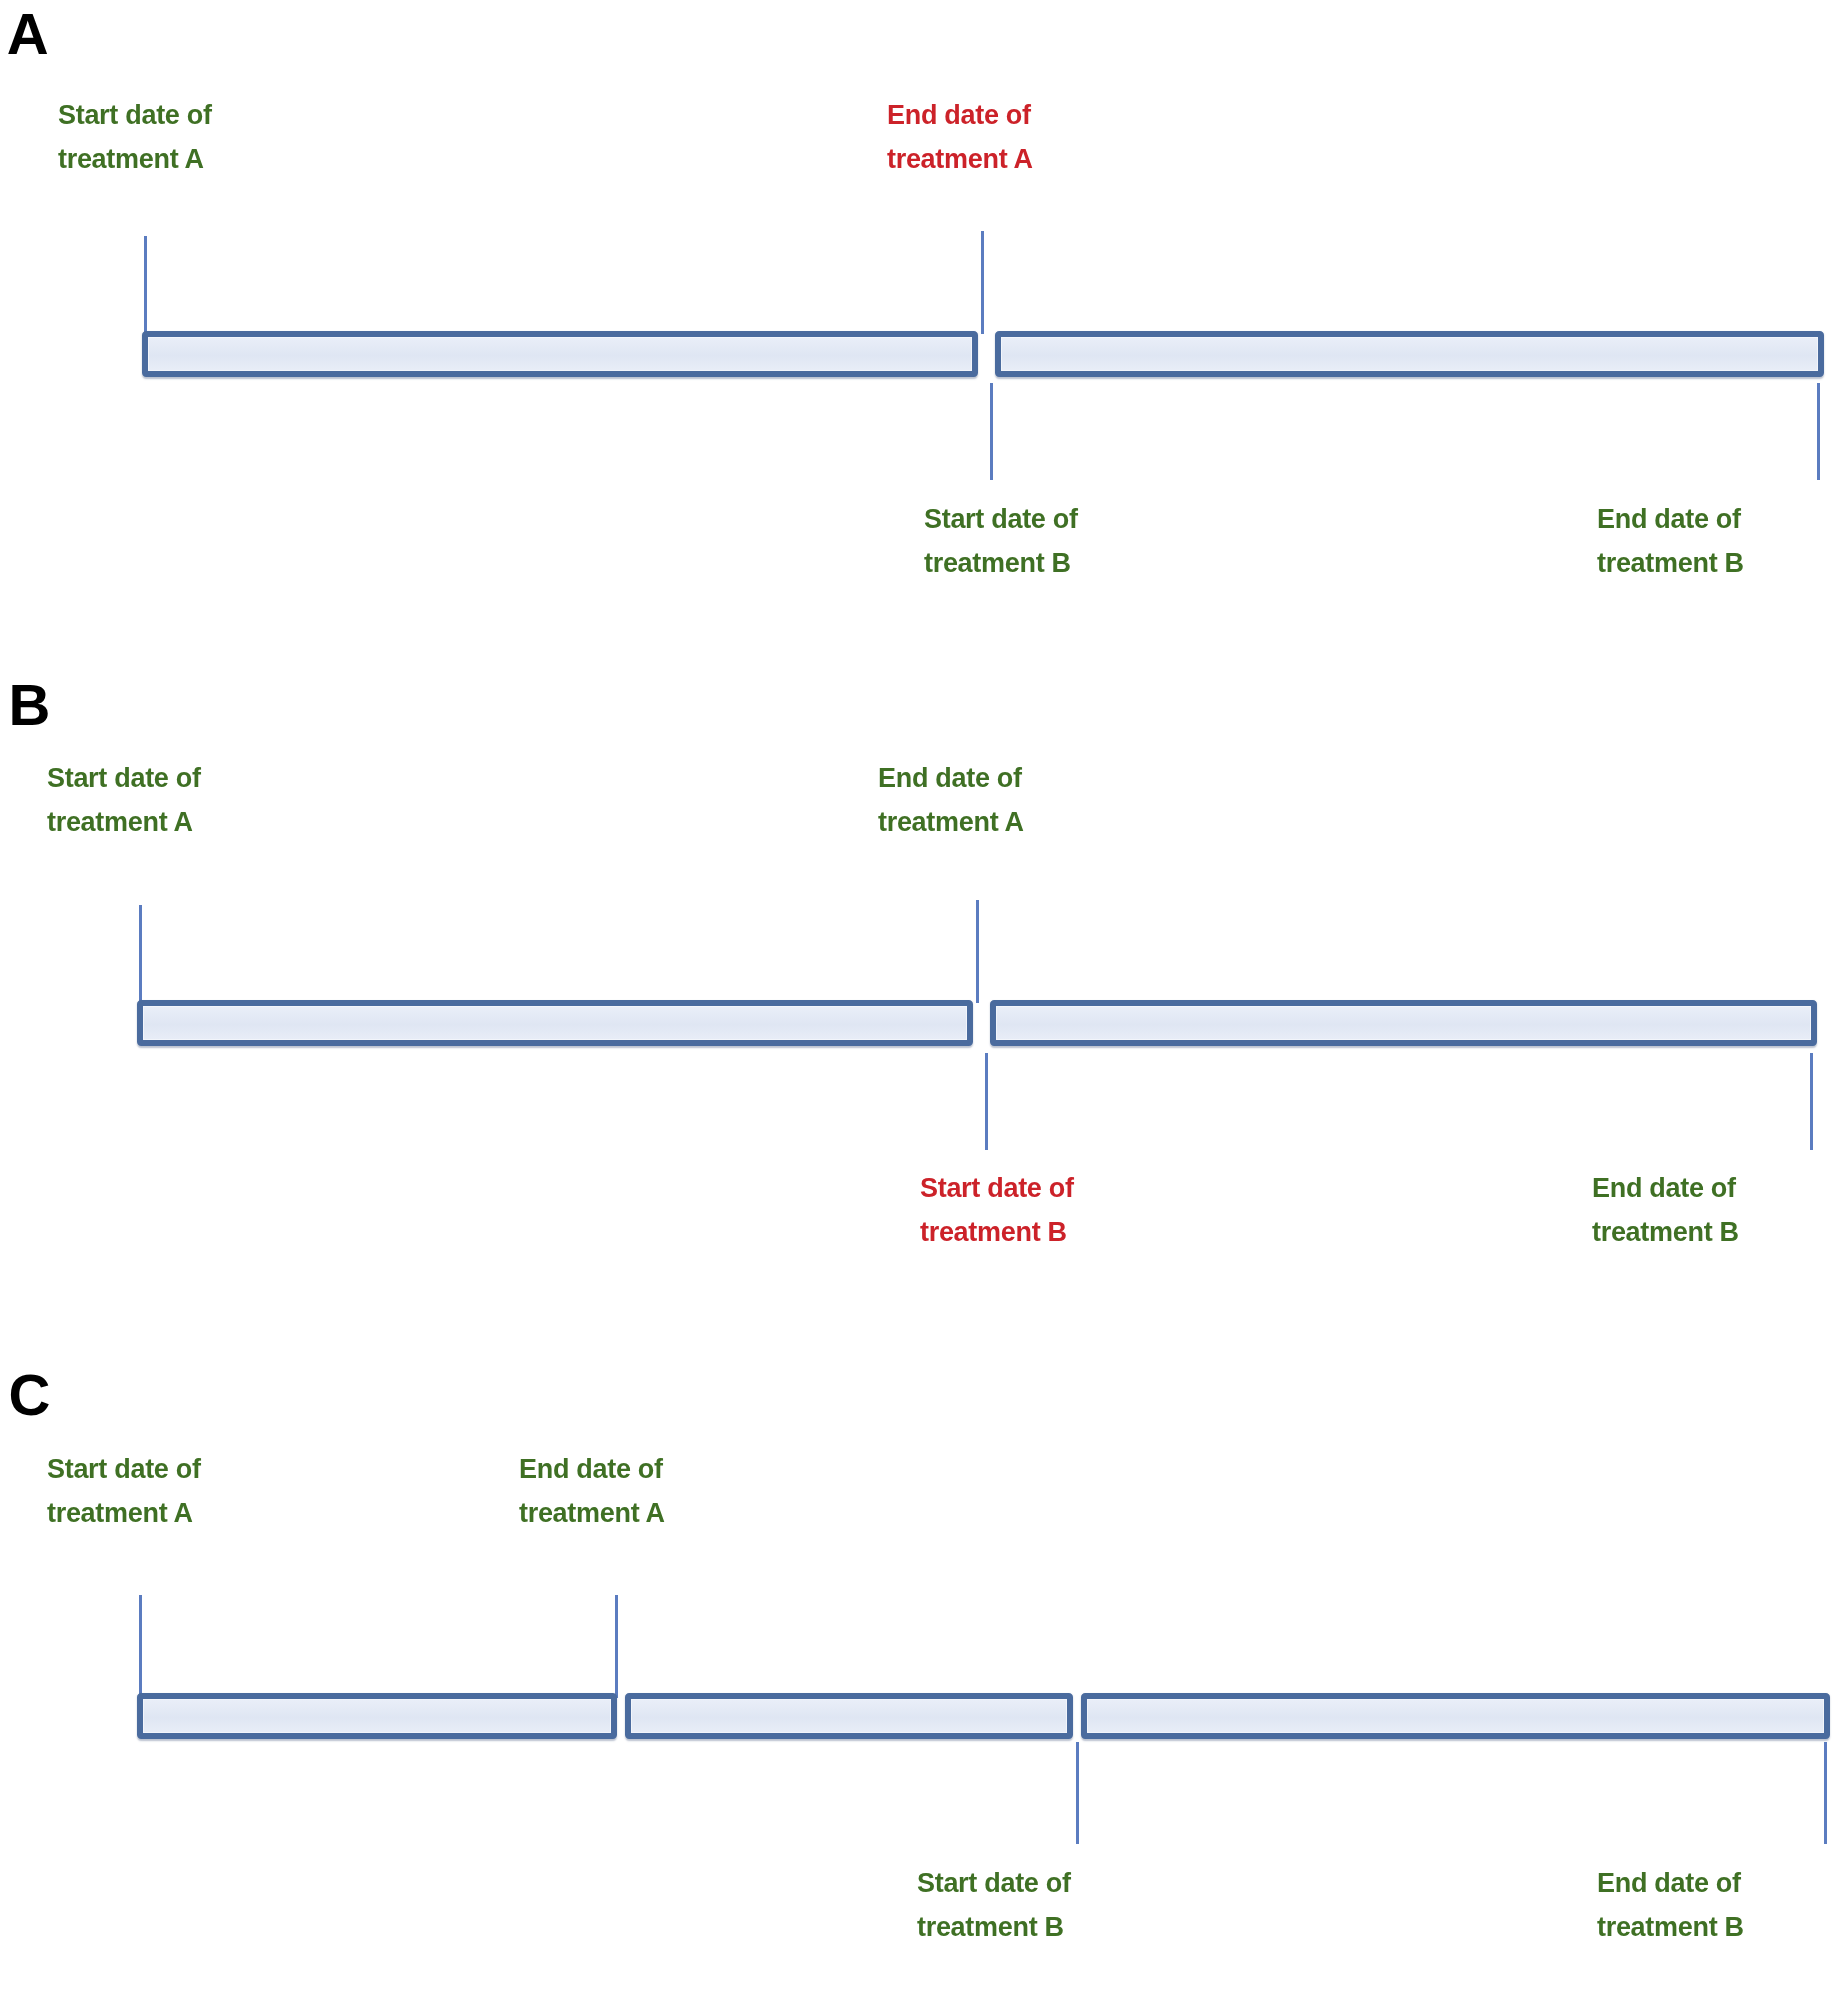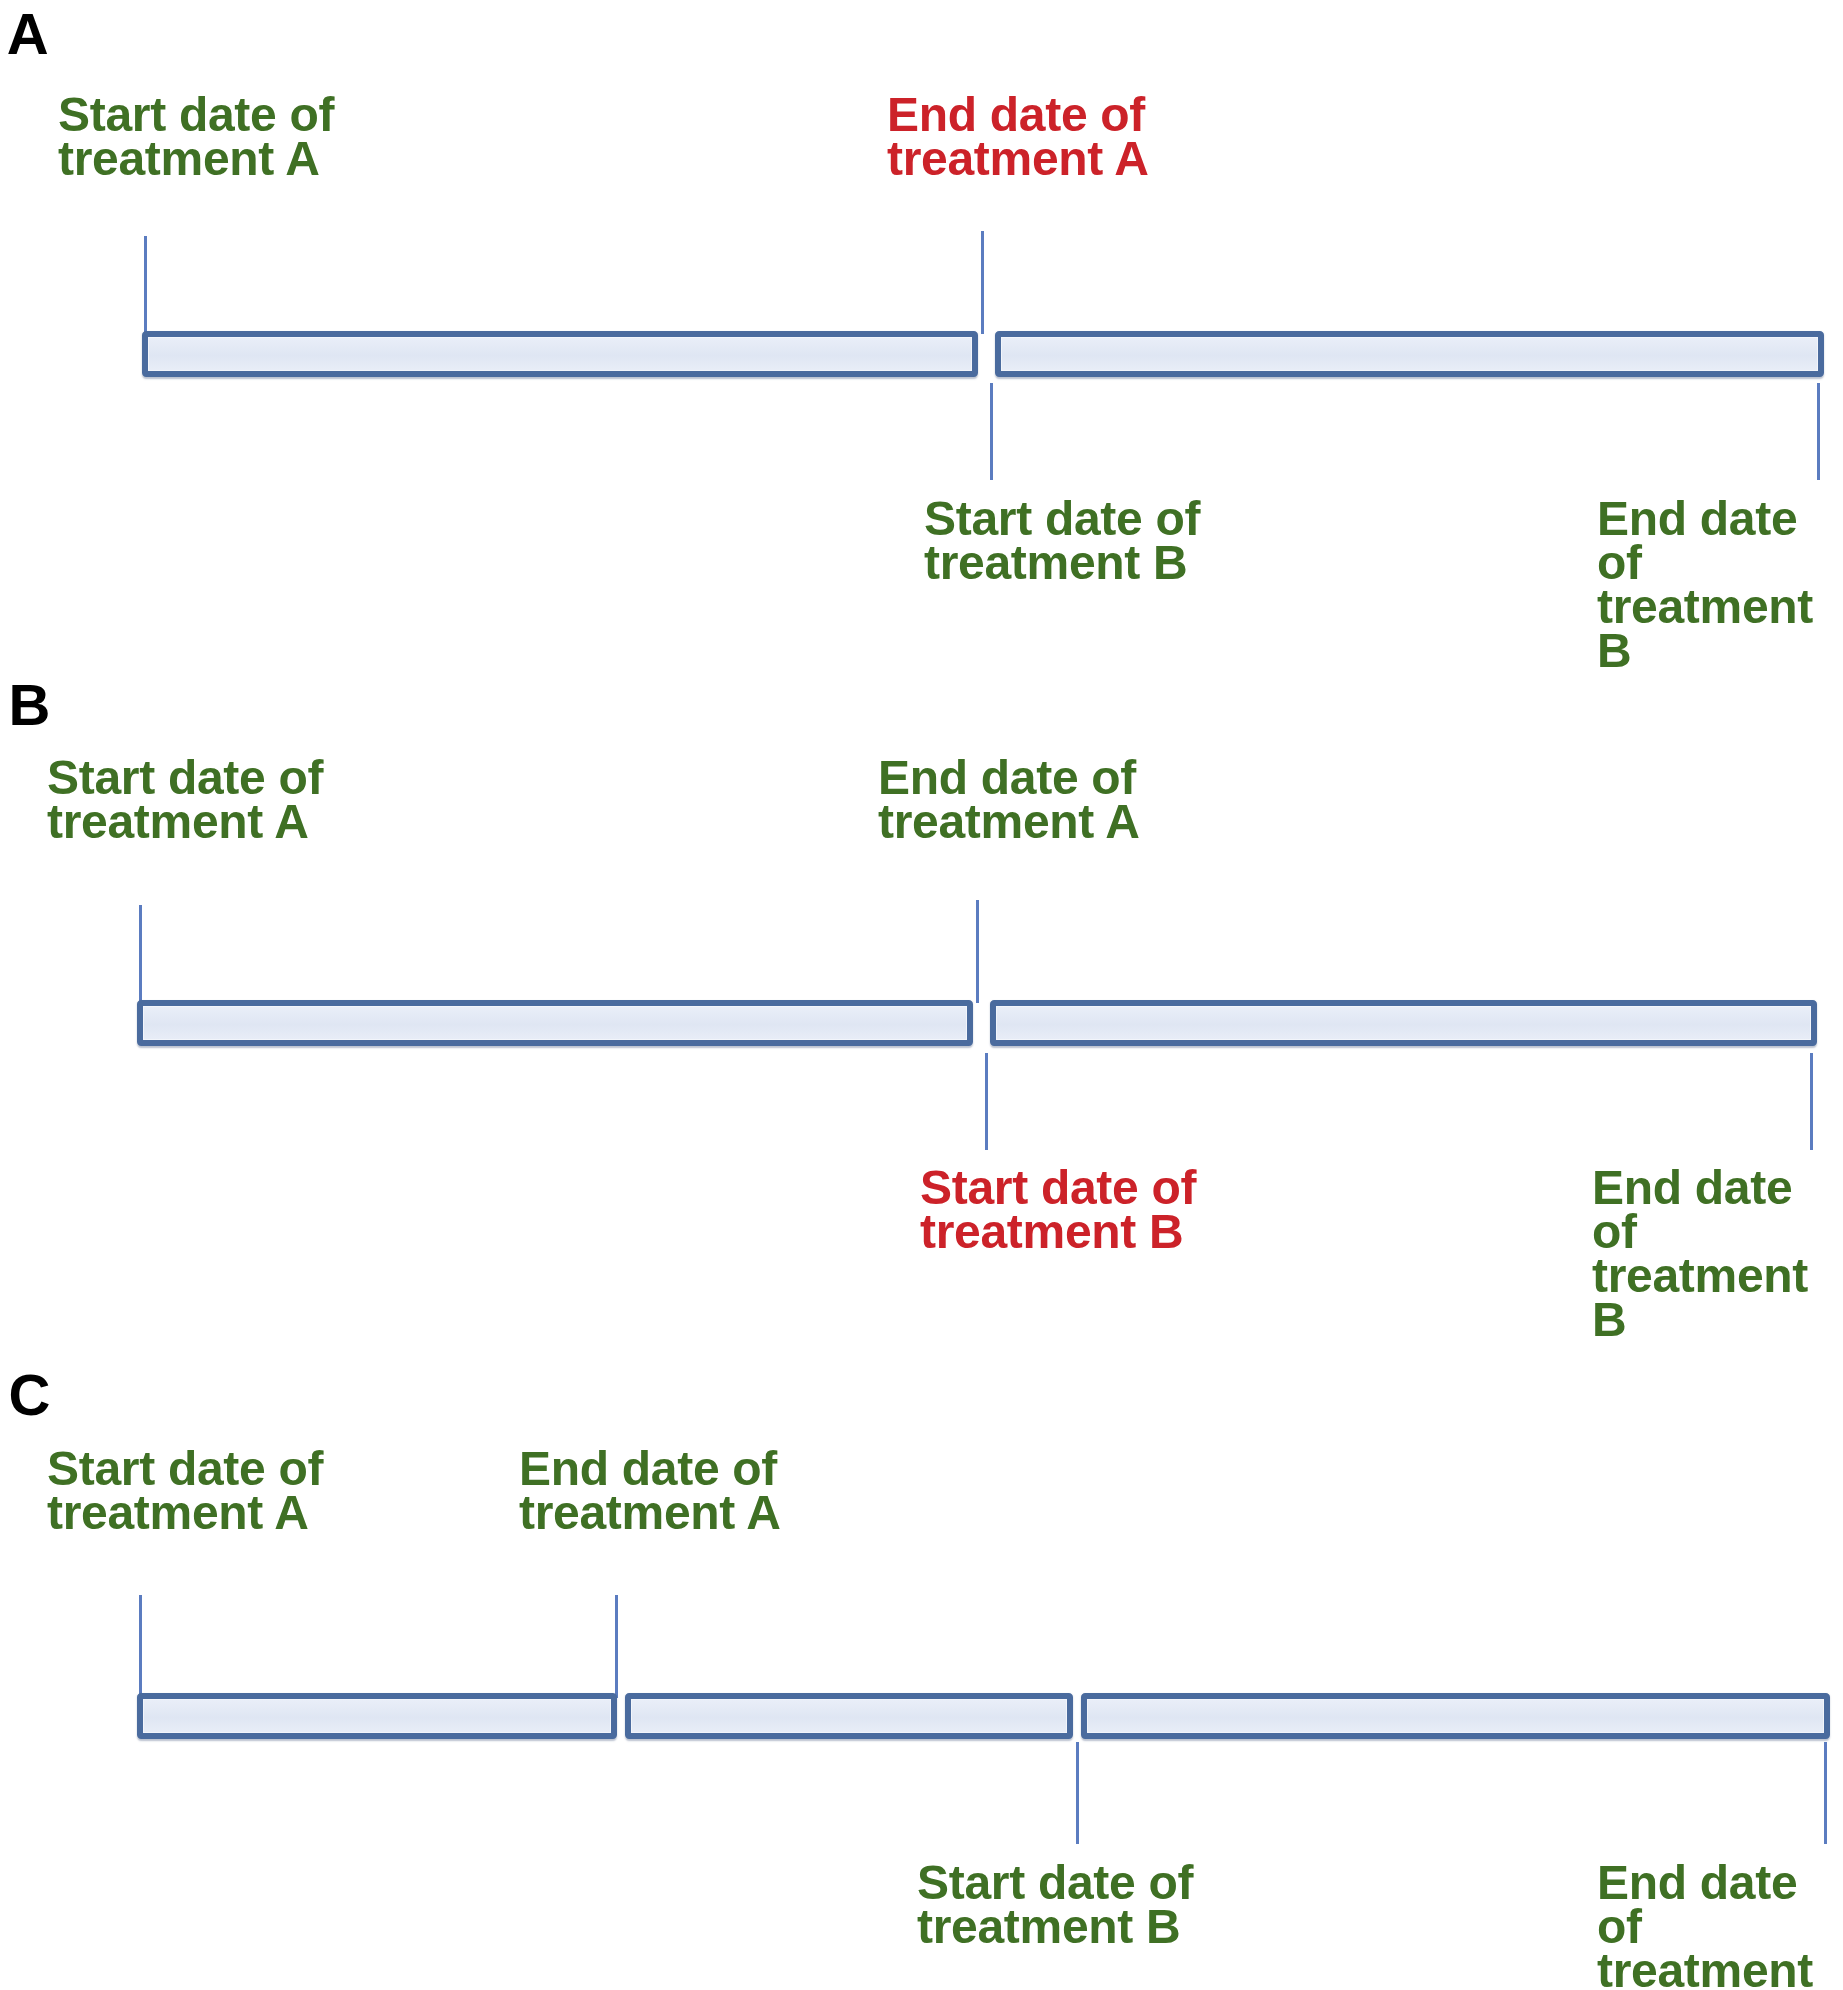--- a/index.html
+++ b/index.html
@@ -7,21 +7,21 @@
     width:1843px; height:1991px; position:relative;
     font-family:"Liberation Sans", sans-serif;
     -webkit-font-smoothing:antialiased;
   }
   .panel{position:absolute; left:0; width:1843px;}
   .panel-letter{
     position:absolute; font-weight:bold; color:#000000;
     font-size:58px; line-height:58px; letter-spacing:-0.8px;
   }
   .label{
-    position:absolute; font-weight:bold; font-size:48px; line-height:44px;
+    position:absolute; font-weight:bold; font-size:27px; line-height:44px;
     white-space:pre-line; letter-spacing:-0.3px;
   }
   .label.green{color:#3F7024;}
   .label.red{color:#CC2229;}
   .leader{
     position:absolute; width:3.4px; background:#5B7CC0;
   }
   .bar{
     position:absolute; height:46px;
     background:#E3E9F5;

